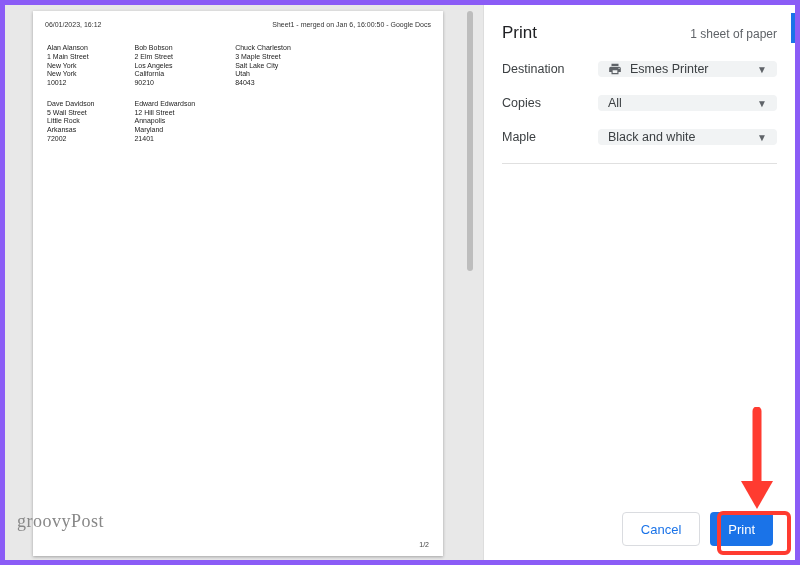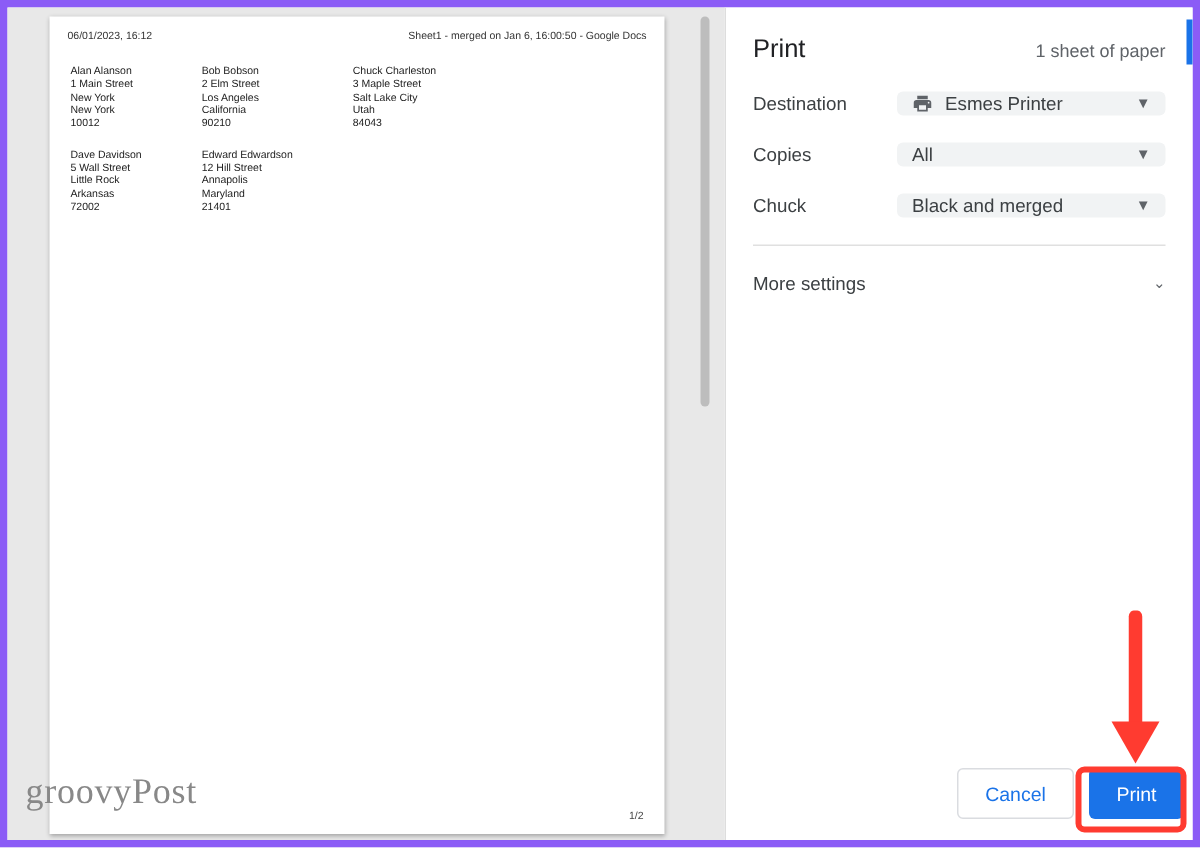--- a/index.html
+++ b/index.html
@@ -22,26 +22,26 @@
   .s-sheets { font-size:12px; color:#5f6368;margin-left:38px;}
   .s-row { display:flex; align-items:center; margin-bottom: 18px; font-size:12.5px; color:#3c4043;}
   .s-label { width: 96px; }
   .s-control { flex:1; }
   .select { background:#f1f3f4; border-radius:4px; height:16px; display:flex; align-items:center; padding:0 10px; justify-content:space-between; cursor:pointer; color:#3c4043; font-size:12.5px;}
   .select .left { display:flex; align-items:center; gap:8px;}
   .chev { font-size:10px; color:#5f6368;}
   .copies-input { background:#f1f3f4; border:none; border-radius:4px; height:32px; width:56px; padding:0 10px; font-size:12.5px; color:#3c4043;}
   .divider { border:none; border-top:1px solid #e0e0e0; margin: 6px 0 14px 0;}
   .more-row { display:flex; justify-content:space-between; align-items:center; font-size:12.5px; color:#3c4043; cursor:pointer; padding:4px 0;}
-  .footer { display:flex; justify-content:flex-end; align-items:center; gap:10px; padding: 14px 6px; }
+  .footer { display:flex; justify-content:flex-end; align-items:center; gap:10px; padding: 14px 22px; }
   .btn { height:34px; border-radius:4px; font-size:13px; padding: 0 18px; cursor:pointer; border:none;}
   .btn-cancel { background:#fff; color:#1a73e8; border:1px solid #dadce0;}
   .btn-print { background:#1a73e8; color:#fff;}
   .highlight-box { position:absolute; border:4px solid #ff3b30; border-radius:6px; pointer-events:none;}
-  .watermark { position:absolute; left:12px; bottom:18px; font-size:24px; color:#888; font-family: Georgia, serif; letter-spacing:.5px;}
+  .watermark { position:absolute; left:12px; bottom:28px; font-size:18px; color:#888; font-family: Georgia, serif; letter-spacing:.5px;}
   .printer-icon { width:14px; height:14px; }
   .arrow { position:absolute; pointer-events:none; }
 </style>
 </head>
 <body>
 
 <div class="frame">
   <div class="split">
 
     <div class="preview-pane">
@@ -126,35 +126,31 @@
           <div class="s-control">
             <div class="select">
               <span>All</span>
               <span class="chev">▼</span>
             </div>
           </div>
         </div>
 
 
         <div class="s-row">
-          <div class="s-label">Chuck</div>
+          <div class="s-label">Maple</div>
           <div class="s-control">
             <div class="select">
-              <span>Black and merged</span>
+              <span>Black and white</span>
               <span class="chev">▼</span>
             </div>
           </div>
         </div>
 
         <hr class="divider">
 
-        <div class="more-row">
-          <span>More settings</span>
-          <span class="chev">⌄</span>
-        </div>
       </div>
 
       <div class="footer">
         <button class="btn btn-cancel">Cancel</button>
         <button class="btn btn-print">Print</button>
       </div>
     </div>
   </div>
 
   <div class="highlight-box" style="left:712px; top:506px; width:74px; height:44px;"></div>

